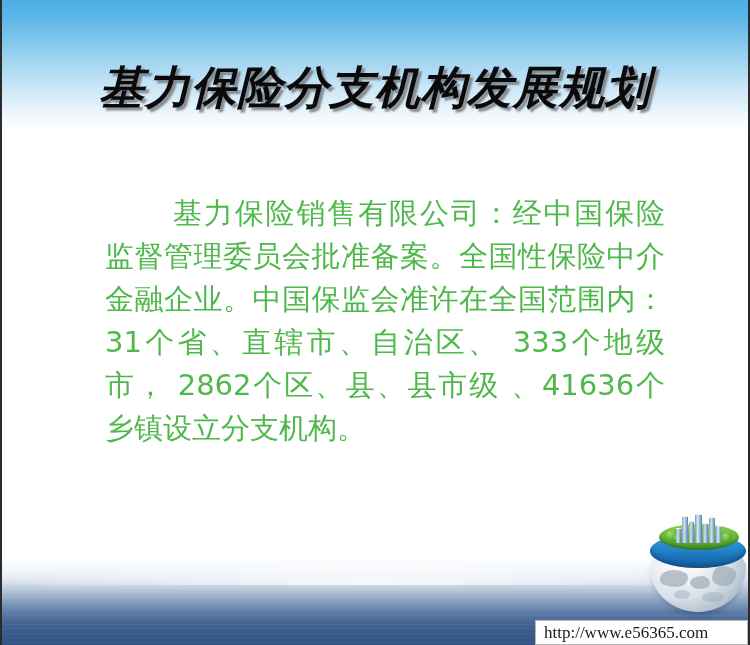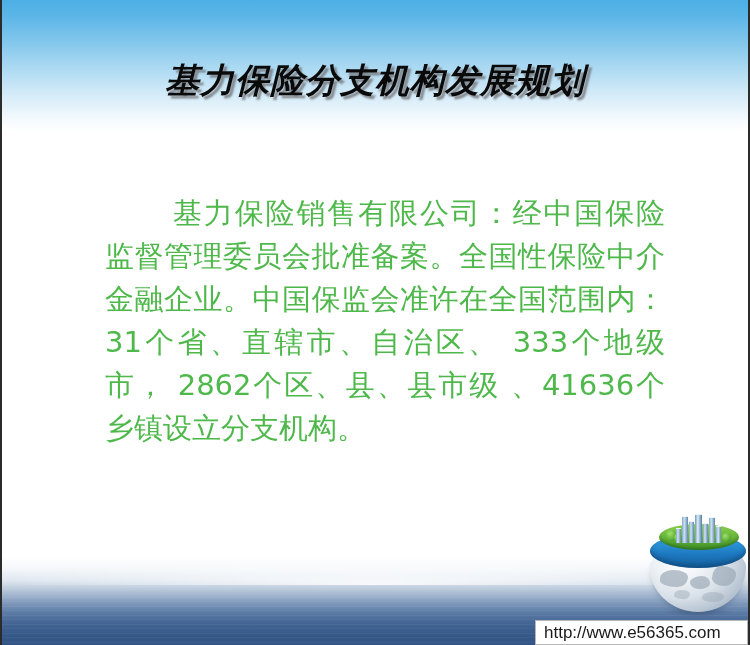--- a/index.html
+++ b/index.html
@@ -91,21 +91,21 @@
     pointer-events: none;
   }
 
   
   .title {
     position: absolute;
     left: 0; right: 0;
     top: 58px;
     text-align: center;
     font-family: "DejaVu Serif", "Liberation Serif", serif;
-    font-size: 34px;
+    font-size: 45px;
     font-weight: bold;
     font-style: italic;
     color: #0a0a0a;
     letter-spacing: 1px;
     white-space: nowrap;
     text-shadow: 3px 3px 2px rgba(115,115,120,0.80);
   }
 
   
   .body-text {
@@ -235,21 +235,21 @@
     left: 533px;
     top: 620px;
     width: 213px;
     height: 25px;
     background: #ffffff;
     border: 1px solid #b7b7b7;
     box-sizing: border-box;
     display: flex;
     align-items: center;
     padding-left: 8px;
-    font-family: Liberation Sans, sans-serif;
+    font-family: Liberation Serif, serif;
     font-size: 17px;
     color: #1a1a1a;
     letter-spacing: 0px;
     white-space: nowrap;
     overflow: hidden;
   }
 </style>
 </head>
 <body>
 

